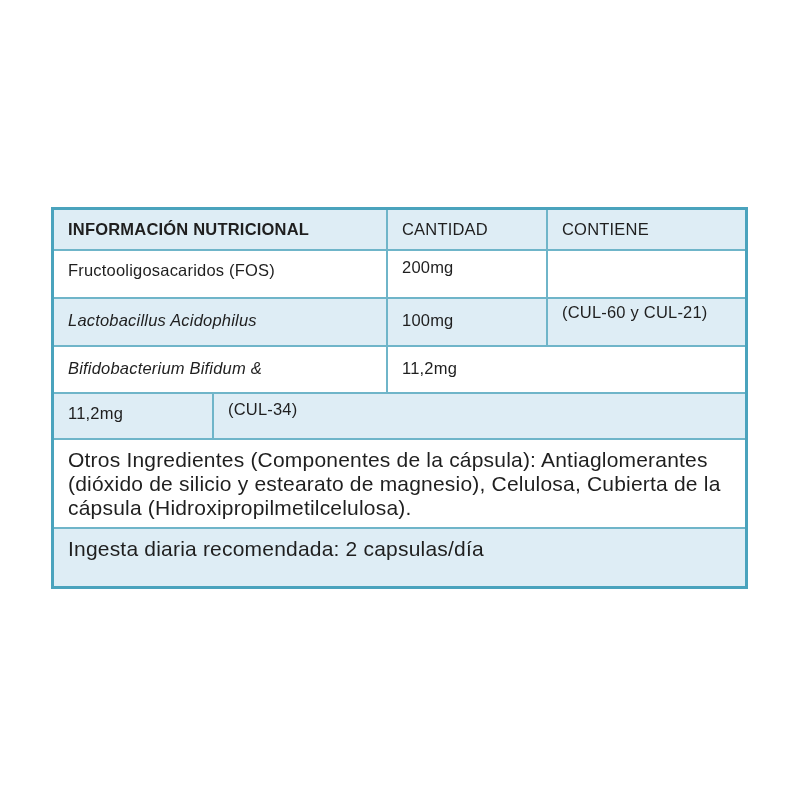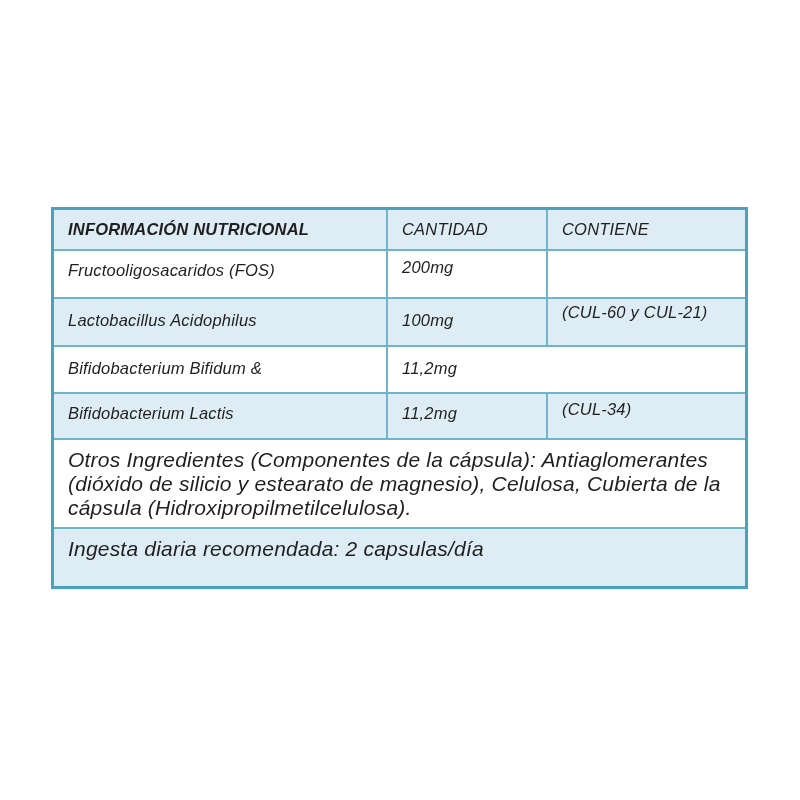--- a/index.html
+++ b/index.html
@@ -10,21 +10,21 @@
     color: #1f1f1f;
   }
   .tbl {
     position: absolute; left: 51px; top: 207px; width: 697px;
     border: 3px solid #4aa3bd; box-sizing: border-box;
   }
   .row { display: flex; border-bottom: 2px solid #6fb5c9; box-sizing: border-box; }
   .row:last-child { border-bottom: none; }
   .cell {
     box-sizing: border-box; padding: 10px 0 0 14px; font-size: 16.5px;
-    border-right: 2px solid #6fb5c9; letter-spacing: 0.2px; font-style: italic;
+    border-right: 2px solid #6fb5c9; letter-spacing: 0.2px;
   }
   .cell:last-child { border-right: none; }
   .c1 { width: 334px; }
   .c2 { width: 160px; }
   .c3 { flex: 1; }
   .shade { background: #deedf5; }
   .white { background: #ffffff; }
   .hdr .cell { font-size: 16.5px; }
   .bold { font-weight: bold; }
   .it { font-style: italic; }
@@ -47,21 +47,20 @@
   <div class="row shade" style="height:48px">
     <div class="cell c1 it" style="padding-top:12px">Lactobacillus  Acidophilus</div>
     <div class="cell c2" style="padding-top:12px">100mg</div>
     <div class="cell c3" style="padding-top:4px">(CUL-60  y CUL-21)</div>
   </div>
   <div class="row white" style="height:47px">
     <div class="cell c1 it" style="padding-top:12px">Bifidobacterium  Bifidum &amp;</div>
     <div class="cell c2" style="padding-top:12px">11,2mg</div>
   </div>
   <div class="row shade" style="height:46px">
-    <div class="cell c1 it" style="padding-top:10px">Bifidobacterium  Lactis</div>
     <div class="cell c2" style="padding-top:10px">11,2mg</div>
     <div class="cell c3" style="padding-top:6px">(CUL-34)</div>
   </div>
   <div class="row white" style="height:89px">
     <div class="cell full">Otros Ingredientes (Componentes de la cápsula): Antiaglomerantes (dióxido de silicio y estearato de magnesio), Celulosa, Cubierta de la cápsula (Hidroxipropilmetilcelulosa).</div>
   </div>
   <div class="row shade" style="height:57px">
     <div class="cell full">Ingesta diaria recomendada: 2 capsulas/día</div>
   </div>
 </div>

